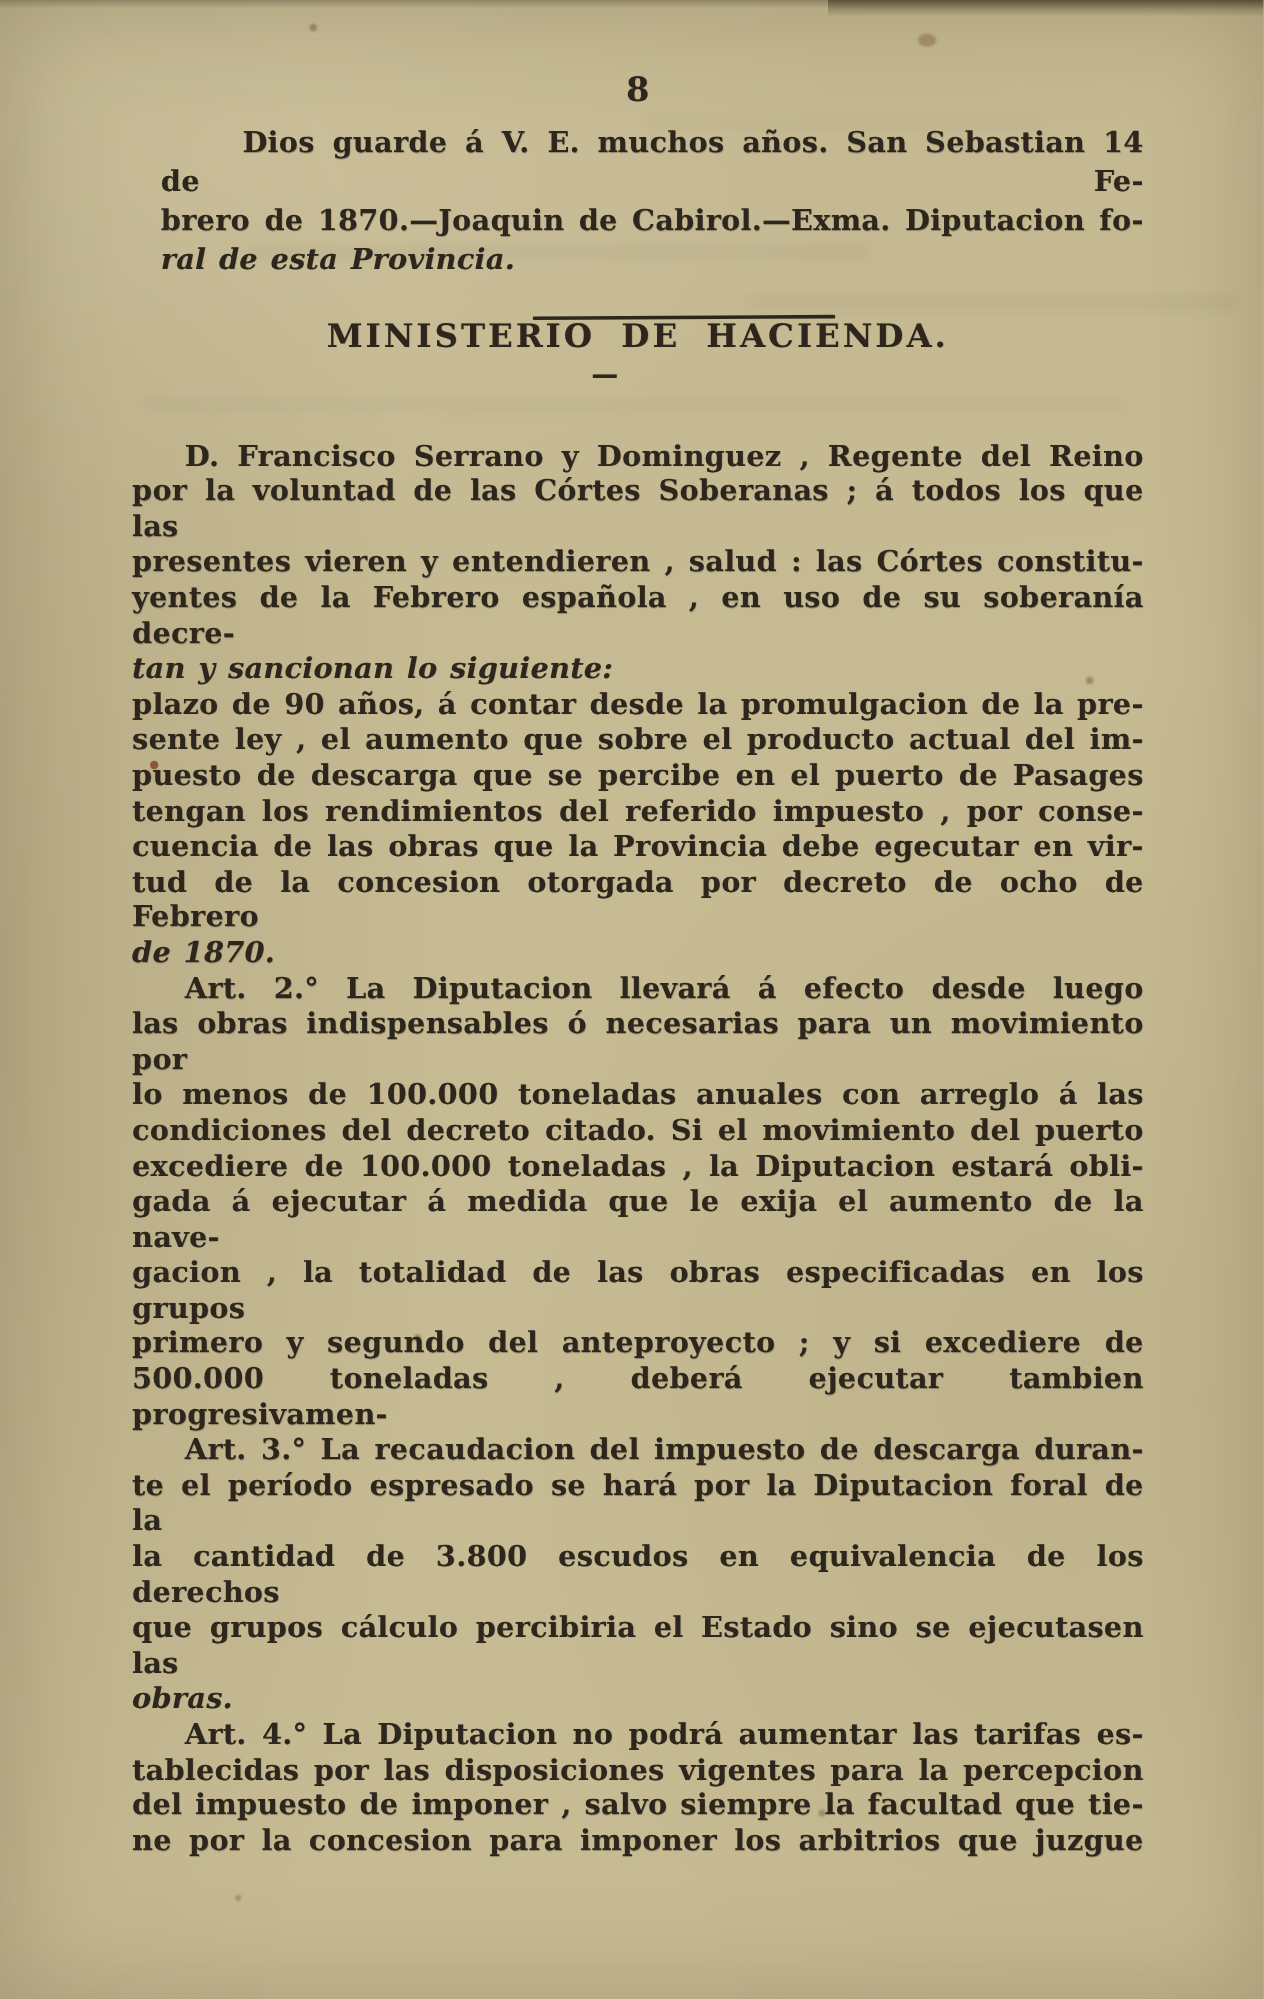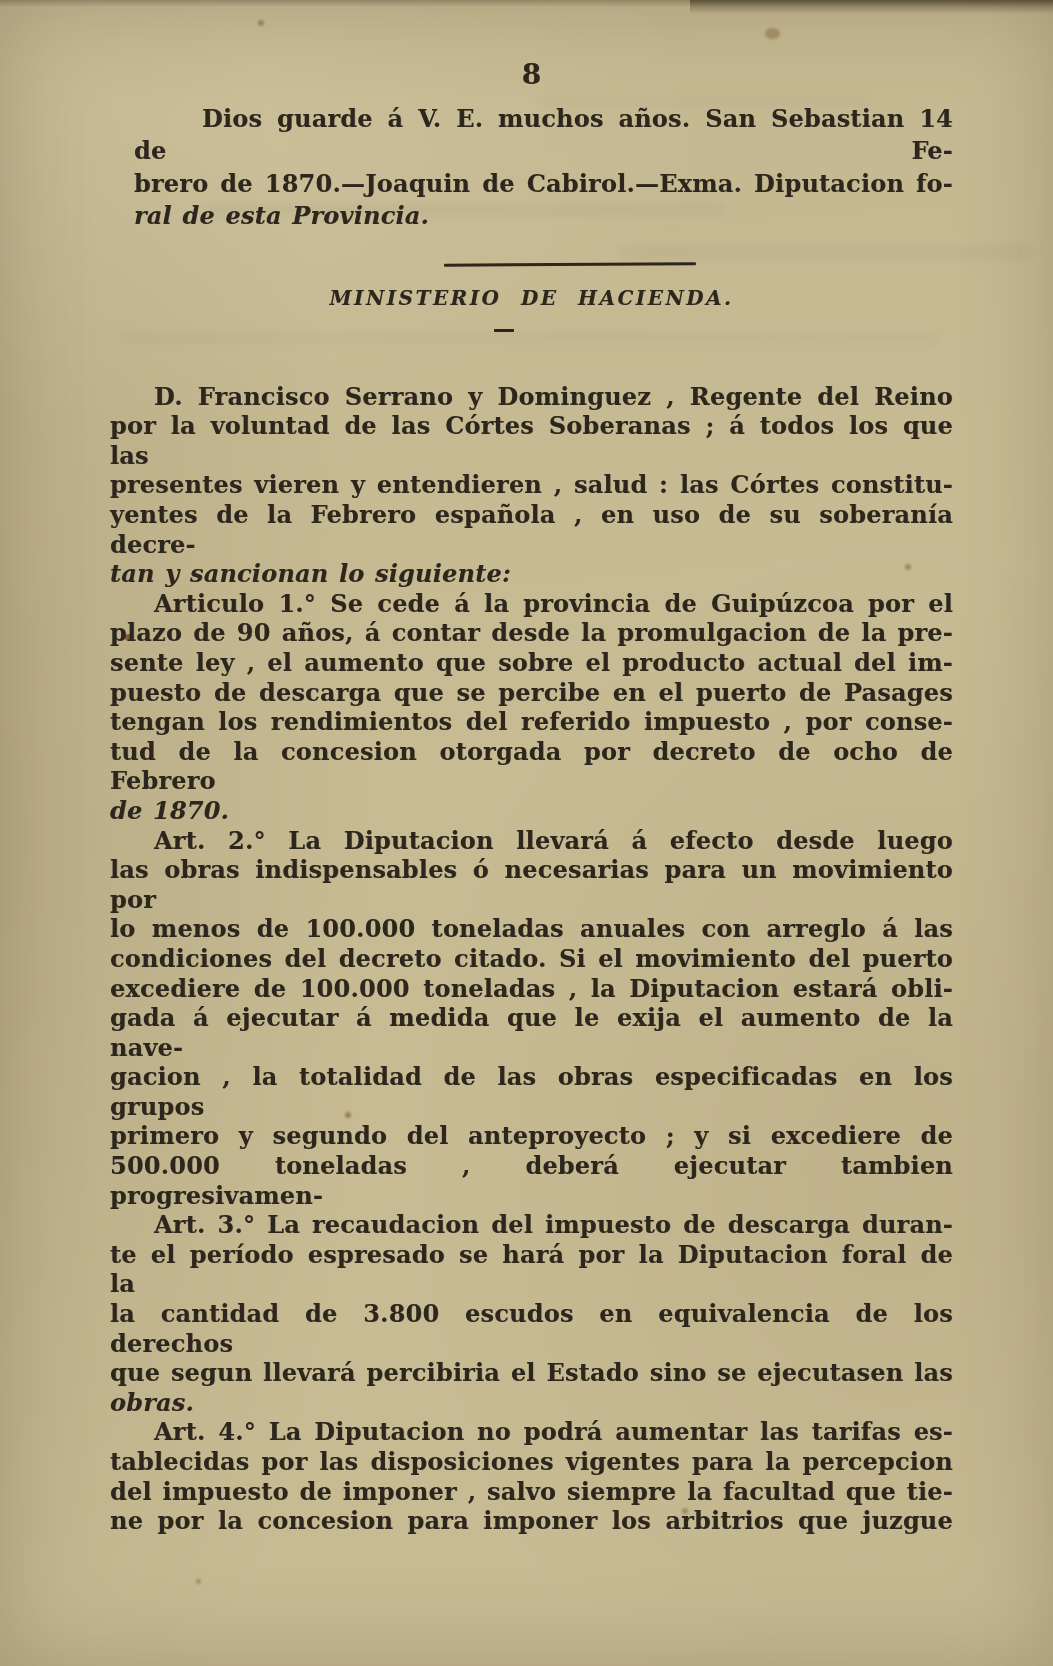--- a/index.html
+++ b/index.html
@@ -82,27 +82,25 @@
 
   .divider-rule {
     width: 252px;
     height: 3px;
     background: var(--ink);
     margin: 30px auto 0 auto;
     transform: translateX(38px) rotate(-0.3deg);
     border-radius: 1px;
   }
   .section-heading {
-    margin-top: 17px;
     text-align: center;
-    font-size: 20px;
+    font-size: 27px;
     letter-spacing: 2.5px;
     word-spacing: 10px;
     line-height: 30px;
-    font-style: italic;
   }
   .heading-dash {
     width: 20px;
     height: 3px;
     background: var(--ink);
     margin: 16px auto 0 auto;
     transform: translateX(-28px);
   }
   .body-block { margin-top: 50px; }
 </style>
@@ -143,44 +141,44 @@
 
     <div class="body-block">
       <div class="para">
           <div class="line first">D. Francisco Serrano y Dominguez , Regente del Reino</div>
           <div class="line">por la voluntad de las Córtes Soberanas ; á todos los que las</div>
           <div class="line">presentes vieren y entendieren , salud : las Córtes constitu-</div>
           <div class="line">yentes de la Febrero española , en uso de su soberanía decre-</div>
           <div class="line last">tan y sancionan lo siguiente:</div>
         </div>
       <div class="para">
-          <div class="line first">Articulo 1.°  Se cede á la provincia de Guipúzcoa por el</div>
           <div class="line">plazo de 90 años, á contar desde la promulgacion de la pre-</div>
           <div class="line">sente ley , el aumento que sobre el producto actual del im-</div>
           <div class="line">puesto de descarga que se percibe en el puerto de Pasages</div>
           <div class="line">tengan los rendimientos del referido impuesto , por conse-</div>
+          <div class="line">cuencia de las obras que la Provincia debe egecutar en vir-</div>
           <div class="line">tud de la concesion otorgada por decreto de ocho de Febrero</div>
           <div class="line last">de 1870.</div>
         </div>
       <div class="para">
           <div class="line first">Art. 2.°  La Diputacion llevará á efecto desde luego</div>
           <div class="line">las obras indispensables ó necesarias para un movimiento por</div>
           <div class="line">lo menos de 100.000 toneladas anuales con arreglo á las</div>
           <div class="line">condiciones del decreto citado. Si el movimiento del puerto</div>
           <div class="line">excediere de 100.000 toneladas , la Diputacion estará obli-</div>
           <div class="line">gada á ejecutar á medida que le exija el aumento de la nave-</div>
           <div class="line">gacion , la totalidad de las obras especificadas en los grupos</div>
           <div class="line">primero y segundo del anteproyecto ; y si excediere de</div>
           <div class="line">500.000 toneladas , deberá ejecutar tambien progresivamen-</div>
         </div>
       <div class="para">
           <div class="line first">Art. 3.°  La recaudacion del impuesto de descarga duran-</div>
           <div class="line">te el período espresado se hará por la Diputacion foral de la</div>
           <div class="line">la cantidad de 3.800 escudos en equivalencia de los derechos</div>
-          <div class="line">que segun llevará percibiria el Estado sino se ejecutasen las</div>
+          <div class="line">que grupos cálculo percibiria el Estado sino se ejecutasen las</div>
           <div class="line last">obras.</div>
         </div>
       <div class="para">
           <div class="line first">Art. 4.°  La Diputacion no podrá aumentar las tarifas es-</div>
           <div class="line">tablecidas por las disposiciones vigentes para la  percepcion</div>
           <div class="line">del impuesto de imponer , salvo siempre la facultad que tie-</div>
           <div class="line">ne por la concesion para imponer los arbitrios que juzgue</div>
         </div>
 
     </div>

